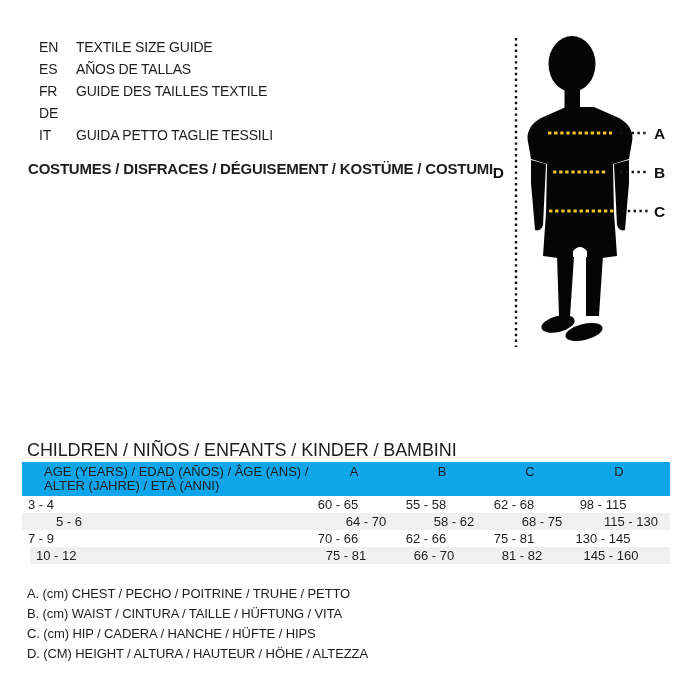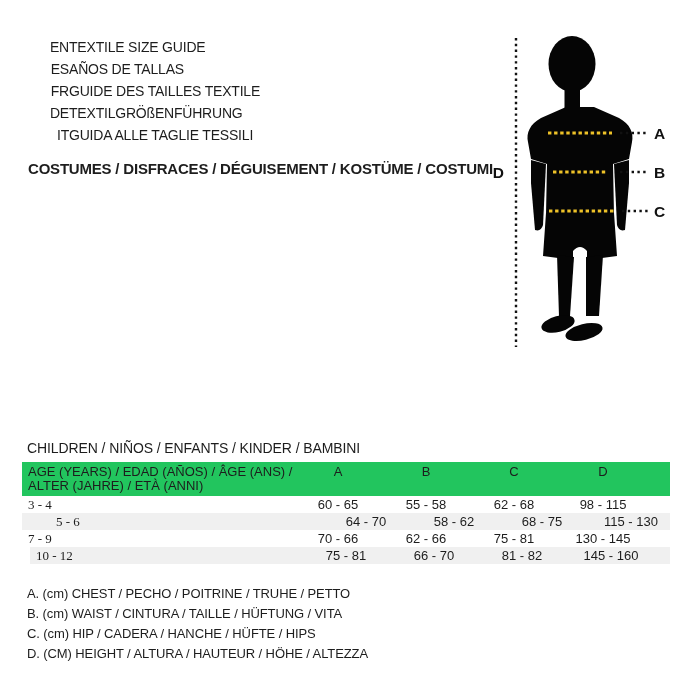--- a/index.html
+++ b/index.html
@@ -3,45 +3,45 @@
 <meta charset="utf-8">
 <style>
   * { margin:0; padding:0; box-sizing:border-box; }
   html,body { background:#ffffff; }
   .canvas {
     position:relative; width:700px; height:700px; background:#ffffff;
     font-family:"Liberation Sans", sans-serif; color:#1d1d1d; overflow:hidden;
   }
 
   
-  .lang-block { position:absolute; left:32px; top:36px;text-align:right; }
+  .lang-block { position:absolute; left:39px; top:36px; }
   .lang-row { display:flex; height:22px; align-items:center; font-size:14px; letter-spacing:-0.2px; }
   .lang-code { width:37px; flex:0 0 37px; font-weight:bold; font-weight:normal; }
   .lang-label { white-space:nowrap; }
 
   .category-title {
     position:absolute; left:28px; top:160px; font-size:15px; font-weight:bold;
     letter-spacing:-0.2px; white-space:nowrap;
   }
 
   
   .figure-wrap { position:absolute; left:470px; top:25px; width:230px; height:325px; }
   .figure-wrap svg { display:block; }
   .meas-label { font-family:"Liberation Sans", sans-serif; font-size:15.5px; font-weight:bold; fill:#111; }
 
   
-  .children-title { position:absolute; left:27px; top:440px; font-size:14px; letter-spacing:-0.1px; white-space:nowrap; }
+  .children-title { position:absolute; left:27px; top:440px; font-size:18px; letter-spacing:-0.1px; white-space:nowrap; }
 
   .size-table { position:absolute; left:22px; top:462px; width:648px; font-size:13px; }
   .t-grid { display:grid; grid-template-columns:272px 88px 88px 88px 90px; padding-right:22px; }
   .t-header { min-height:33px; padding:2px 0 3px 0; }
   .t-age { padding-left:6px; line-height:14px; padding-top:1px; }
   .t-colhead { text-align:center; line-height:14px; padding-top:1px; }
   .t-row { height:17px; line-height:17px; }
-  .t-cell-age { padding-left:6px;font-family:Liberation Serif, serif; }
+  .t-cell-age { padding-left:6px; }
   .t-cell { text-align:center; white-space:nowrap; }
 
   
   .legend { position:absolute; left:27px; top:584px; }
   .legend-line { height:20px; line-height:20px; font-size:13px; letter-spacing:-0.1px; white-space:nowrap; }
 </style>
 </head>
 <body>
 
 <div class="canvas">
@@ -54,25 +54,24 @@
     <div class="lang-row">
       <span class="lang-code">ES</span>
       <span class="lang-label">AÑOS DE TALLAS</span>
     </div>
     <div class="lang-row">
       <span class="lang-code">FR</span>
       <span class="lang-label">GUIDE DES TAILLES TEXTILE</span>
     </div>
     <div class="lang-row">
       <span class="lang-code">DE</span>
-      <span class="lang-label">TEXTILGRÖßENFÜHRUNG</span>
     </div>
     <div class="lang-row">
       <span class="lang-code">IT</span>
-      <span class="lang-label">GUIDA ALLE TAGLIE TESSILI</span>
+      <span class="lang-label">GUIDA PETTO TAGLIE TESSILI</span>
     </div>
   </div>
 
   <div class="category-title">COSTUMES / DISFRACES / DÉGUISEMENT / KOSTÜME / COSTUMI</div>
 
   <div class="figure-wrap">
     <svg width="230" height="325" viewBox="0 0 230 325">
 
       <line x1="46" y1="13" x2="46" y2="322" stroke-width="2.4" stroke-dasharray="2.4 3.4" stroke="#111111"></line>
       <text class="meas-label" x="34" y="152.5" text-anchor="end">D</text>
@@ -100,21 +99,21 @@
 
       <line x1="79" y1="186" x2="144" y2="186" stroke-width="3" stroke-dasharray="3.4 2.7" stroke="#eec228"></line>
       <line x1="152" y1="186" x2="178" y2="186" stroke-width="2.4" stroke-dasharray="2.4 3.4" stroke="#111111"></line>
       <text class="meas-label" x="184" y="191.5">C</text>
     </svg>
   </div>
 
   <div class="children-title">CHILDREN / NIÑOS / ENFANTS / KINDER / BAMBINI</div>
 
   <div class="size-table">
-    <div class="t-grid t-header" style="background:#22c55e;">
+    <div class="t-grid t-header" style="background:#0ea5e9;padding-left:16px;">
       <div class="t-age">
         <div>AGE (YEARS) / EDAD (AÑOS) / ÂGE (ANS) /</div>
         <div>ALTER (JAHRE) / ETÀ (ANNI)</div>
       </div>
       <div class="t-colhead">A</div>
       <div class="t-colhead">B</div>
       <div class="t-colhead">C</div>
       <div class="t-colhead">D</div>
     </div>
 

